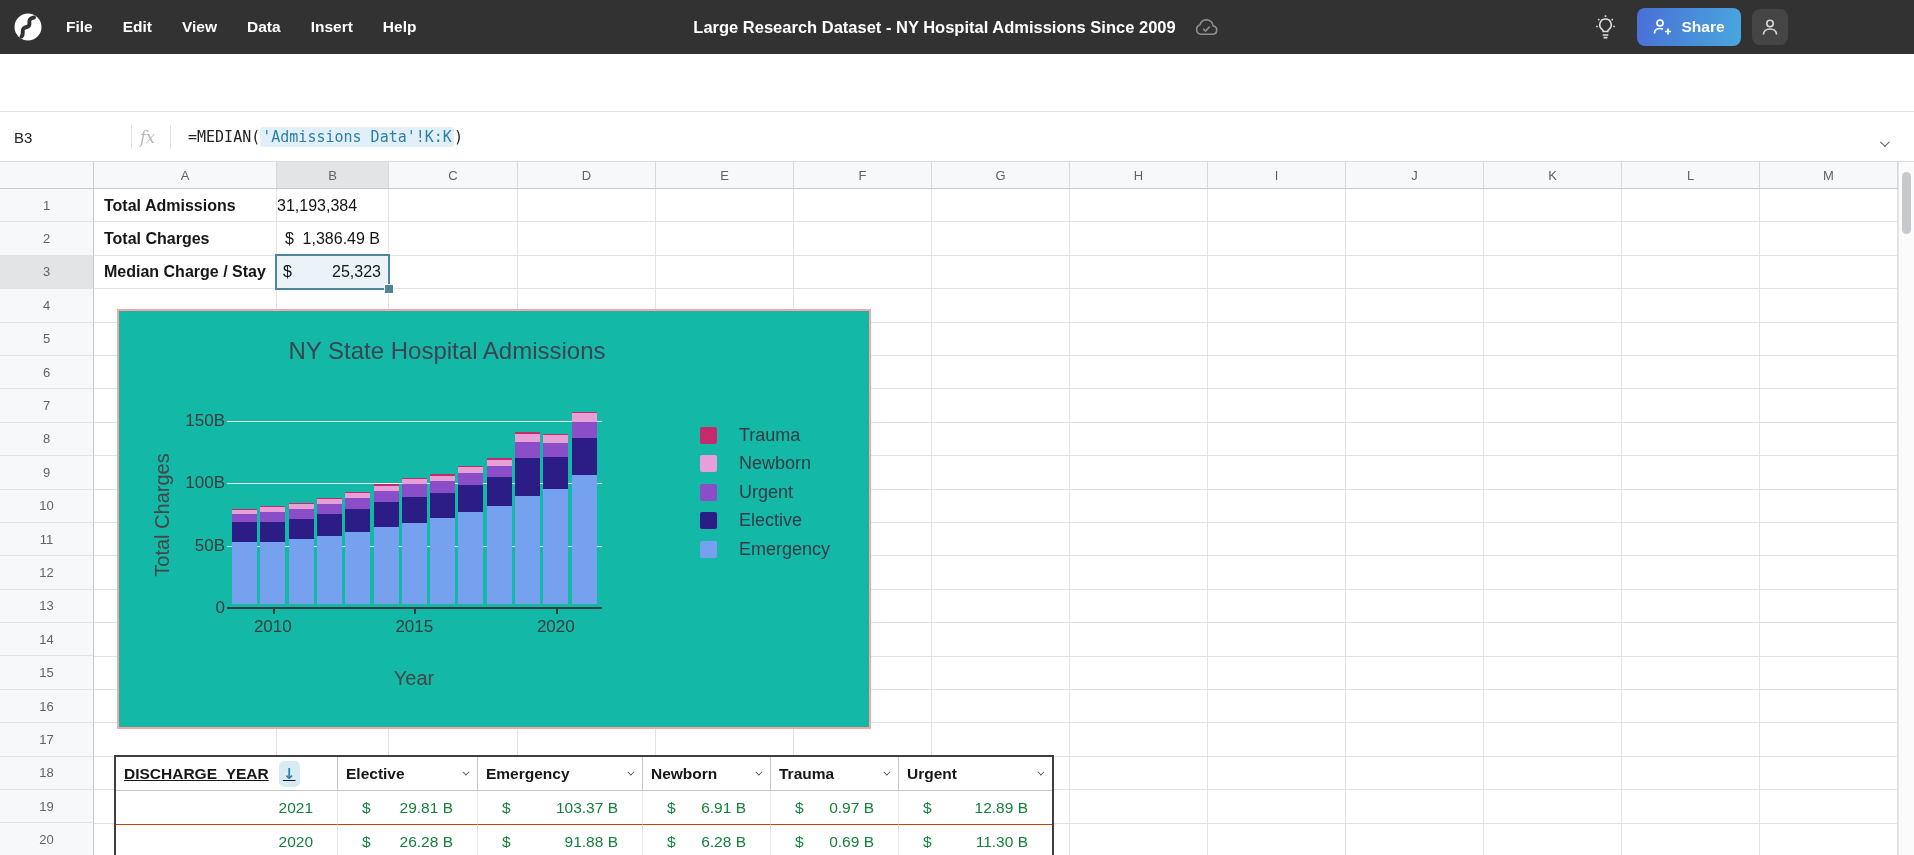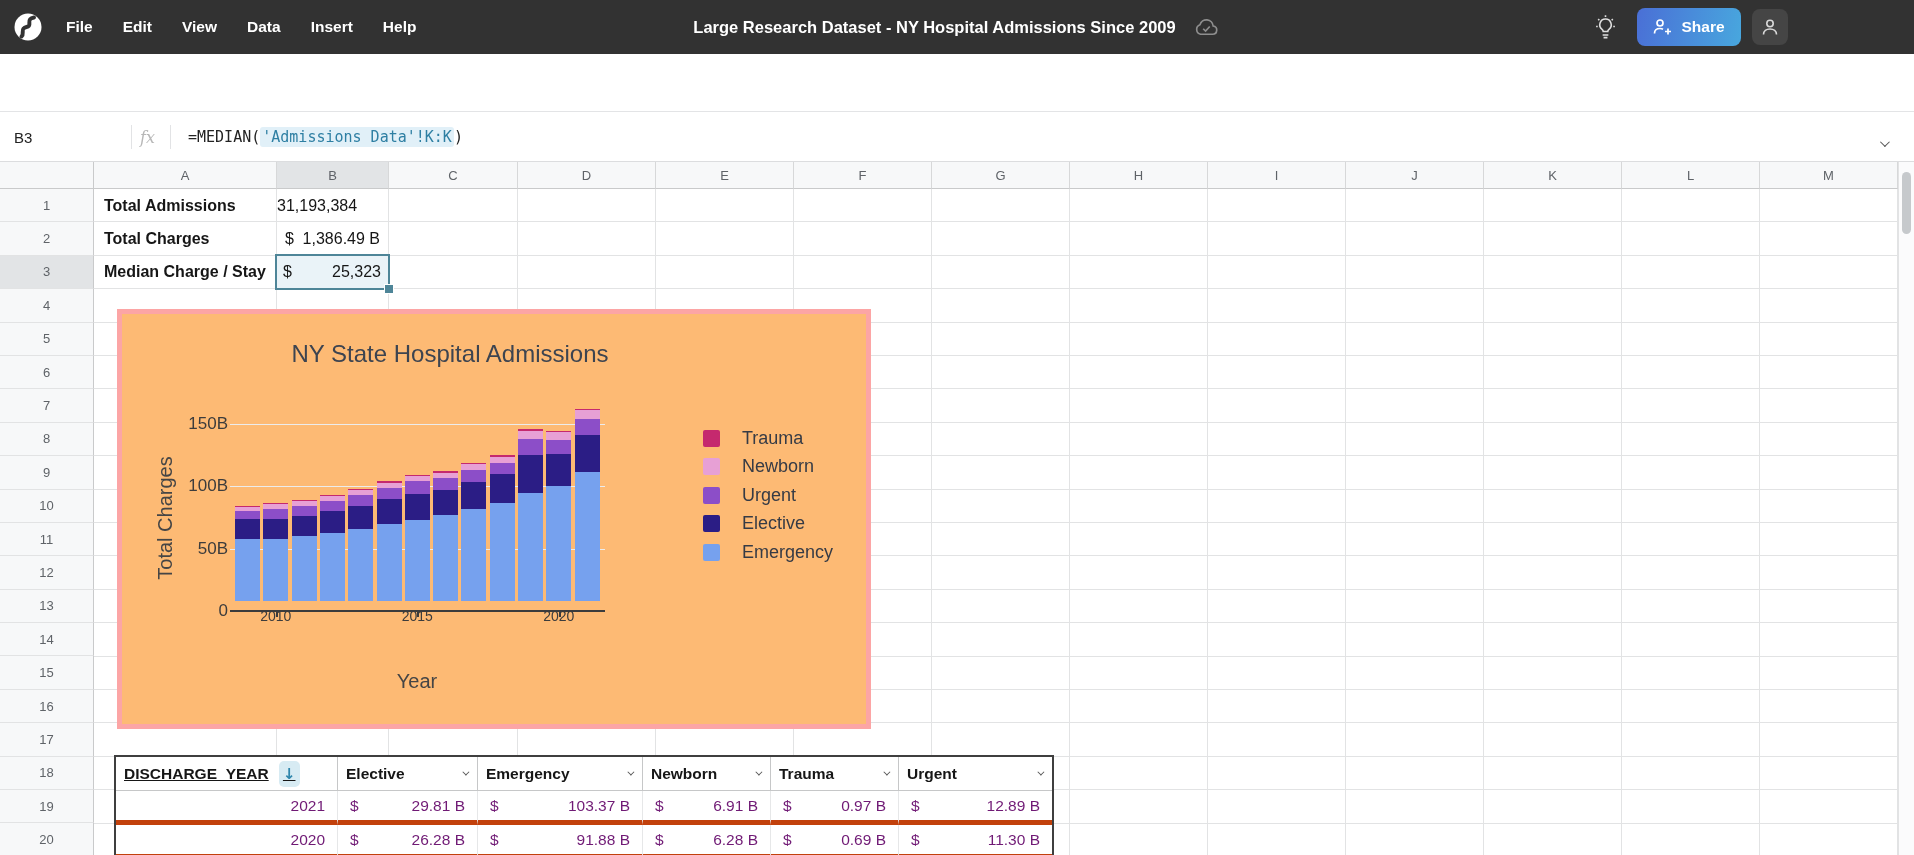--- a/index.html
+++ b/index.html
@@ -63,43 +63,43 @@
     background-image:repeating-linear-gradient(to bottom, transparent 0px, transparent 32.4px, #e2e3e4 32.4px, #e2e3e4 33.4px); }
   .vline { position:absolute; top:0; width:1px; height:666px; background:#e2e3e4; }
   .cell { position:absolute; height:33.4px; display:flex; align-items:center; font-size:16px; color:#161616; }
   .cell.lbl { font-weight:700; padding-left:10px; }
   .cell.num { justify-content:flex-start; padding-right:9px; }
   .cell.acct { justify-content:space-between; padding:0 9px 0 8px; }
   .sel-cell { position:absolute; background:#eaf3f8; border:2px solid #4e8598; display:flex; align-items:center; justify-content:space-between; padding:0 7px 0 6px; font-size:16px; color:#161616; }
   .fill-handle { position:absolute; width:10px; height:10px; background:#4e8598; border:1.5px solid #fff; }
 
   
-  .chart { position:absolute; left:117px; top:309px; width:754px; height:420px; background:#fdba74; border:5px solid #fca5a5; }
+  .chart { position:absolute; left:117px; top:309px; width:754px; height:420px; background:#14b8a6; border:2px solid #fca5a5; }
   .chart-title { position:absolute; left:328px; top:26px; transform:translateX(-50%); font-size:24px; color:#3d4450; white-space:nowrap; }
   .gline { position:absolute; left:108px; width:375px; height:1px; background:#ececec; }
   .ytick { position:absolute; width:70px; text-align:right; font-size:17px; color:#3c3c3c; transform:translateY(-50%); }
   .ylab { position:absolute; left:43px; top:204px; transform:translate(-50%,-50%) rotate(-90deg); font-size:20px; color:#454545; white-space:nowrap; }
   .xaxis { position:absolute; left:108px; top:296px; width:375px; height:2px; background:#3c3c3c; }
   .xtickmark { position:absolute; top:298px; width:2px; height:5px; background:#3c3c3c; }
-  .xtick { position:absolute; top:294px; transform:translateX(-50%); font-size:14px; color:#3c3c3c; }
+  .xtick { position:absolute; top:306px; transform:translateX(-50%); font-size:17px; color:#3c3c3c; }
   .xlab { position:absolute; left:295px; top:356px; transform:translateX(-50%); font-size:20px; color:#454545; }
   .bar { position:absolute; bottom:123px; width:25px; display:flex; flex-direction:column-reverse; }
   .legend { position:absolute; left:581px; top:114px; }
   .legend-row { position:absolute; left:0; display:flex; align-items:center; }
   .swatch { width:17px; height:17px; border-radius:2px; }
   .legend-row span.t { margin-left:22px; font-size:18px; color:#363b45; }
 
   
   .btable { position:absolute; left:114px; top:755px; border:2px solid #3f3f3f; background:#fff; }
   .btrow { display:flex; }
   .bth { height:34px; display:flex; align-items:center; border-right:1px solid #c6c7c8; border-bottom:1px solid #c6c7c8; font-weight:700; font-size:15.5px; color:#161616; padding:0 8px; position:relative; }
   .bth:last-child { border-right:none; }
   .bth .chev { position:absolute; right:10px; }
   .sortbadge { margin-left:10px; width:21px; height:26px; border-radius:5px; background:#d7ebf3; display:flex; align-items:center; justify-content:center; color:#2e86ac; font-size:15px; font-weight:700; font-family:"DejaVu Sans",sans-serif; }
-  .btd { height:34px; display:flex; align-items:center; border-right:1px solid #e6e7e8; border-bottom:5px solid #c2410c; font-size:15.5px; color:#701a75; padding:0 12px; }
+  .btd { height:34px; display:flex; align-items:center; border-right:1px solid #e6e7e8; border-bottom:1px solid #c2410c; font-size:15.5px; color:#15803d; padding:0 24px; }
   .btd:last-child { border-right:none; }
   .btd.acct { justify-content:space-between; }
   .btd.num { justify-content:flex-end; }
 
   
   .vscroll { position:absolute; left:1898px; top:162px; width:16px; height:693px; background:#fbfbfc; border-left:1px solid #e2e3e4; }
   .vthumb { position:absolute; left:3px; top:10px; width:9px; height:62px; border-radius:5px; background:#c6c9cc; }
 </style>
 </head>
 <body>

